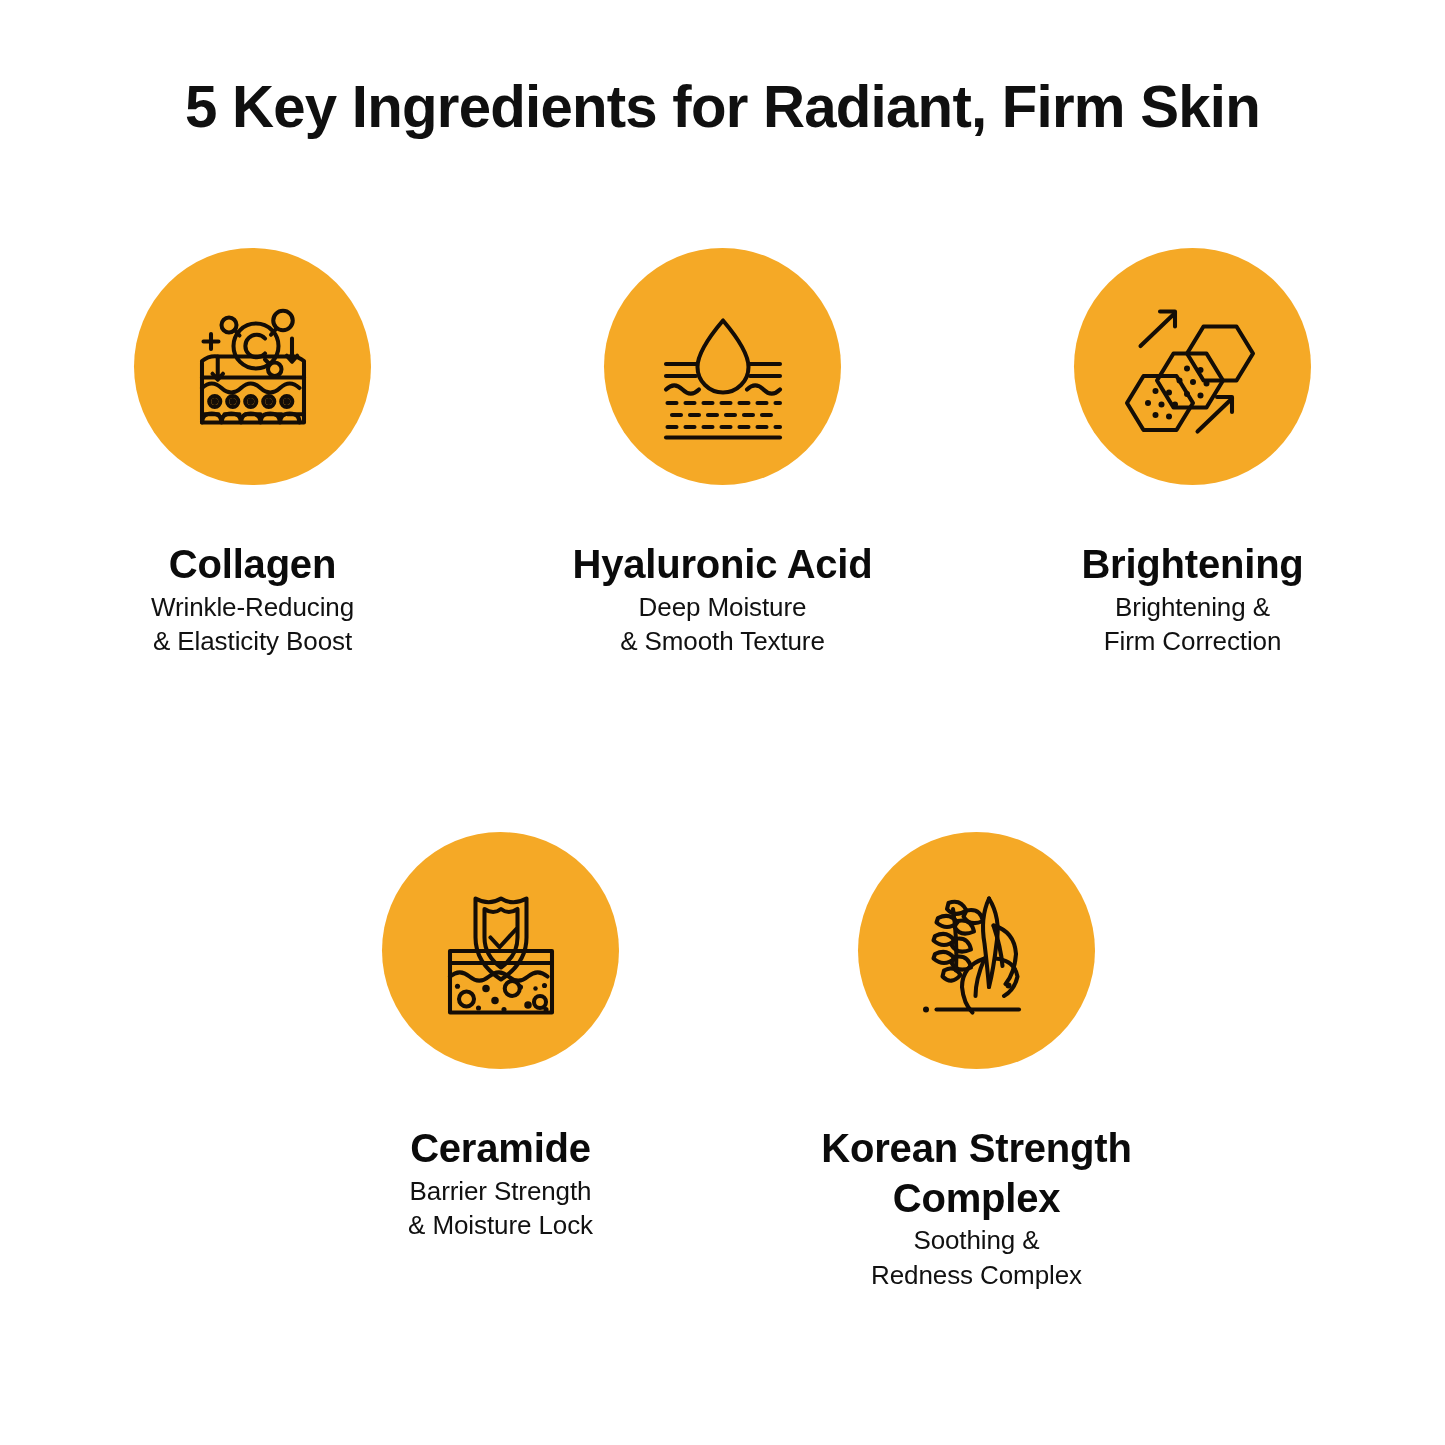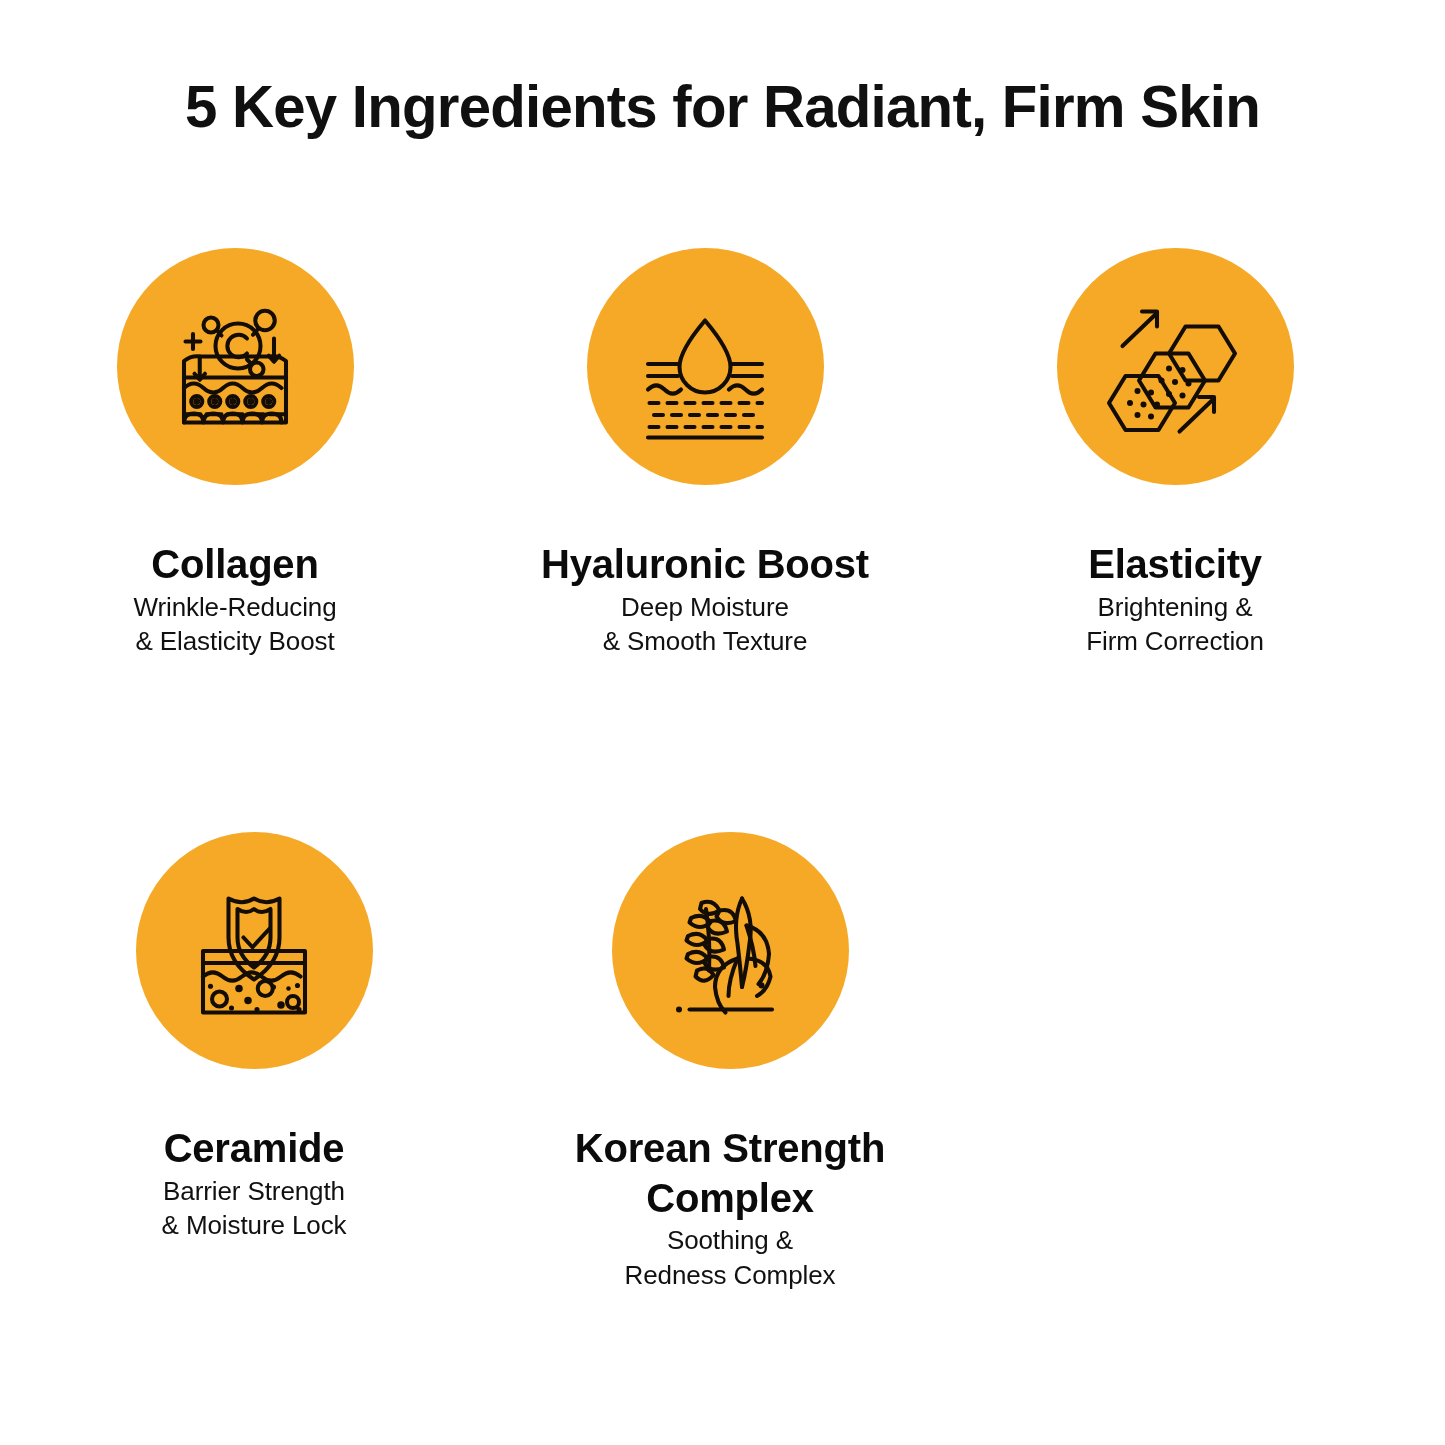--- a/index.html
+++ b/index.html
@@ -34,20 +34,21 @@
     line-height: 1.1;
     white-space: nowrap;
     transform: scaleX(0.97);
     transform-origin: center top;
   }
 
   
   .row {
     position: absolute;
     display: flex;
+    justify-content: center;
   }
 
   .row-top {
     left: 0;
     top: 248px;
     width: 1445px;
   }
 
   .row-bottom {
     left: 16px;
@@ -194,21 +195,21 @@
           <path d="M132 130 q11 -11 22 0 t22 0"></path>
 
           <path d="M26 148 h12 M50 148 h12 M74 148 h12 M98 148 h12 M122 148 h12 M146 148 h12 M170 148 h6" stroke-width="7"></path>
           <path d="M32 164 h12 M56 164 h12 M80 164 h12 M104 164 h12 M128 164 h12 M152 164 h12" stroke-width="7"></path>
           <path d="M26 180 h12 M50 180 h12 M74 180 h12 M98 180 h12 M122 180 h12 M146 180 h12 M170 180 h6" stroke-width="7"></path>
 
           <path d="M24 194 h152" stroke-width="7"></path>
         </svg>
       </div>
       <div class="card-text">
-        <div class="ing-name">Hyaluronic Boost</div>
+        <div class="ing-name">Hyaluronic Acid</div>
         <div class="ing-desc">
           <span class="line">Deep Moisture</span>
           <span class="line">&amp; Smooth Texture</span>
         </div>
       </div>
     </div>
 
     <div class="card">
       <div class="icon-circle">
         <svg viewBox="0 0 200 200" aria-hidden="true">
@@ -234,21 +235,21 @@
           <circle class="solid" cx="68" cy="166" r="4"></circle>
 
           <path d="M30 72 L76 28" stroke-width="7"></path>
           <path d="M56 26 h20 v20" stroke-width="7"></path>
 
           <path d="M106 186 L152 142" stroke-width="7"></path>
           <path d="M132 140 h20 v20" stroke-width="7"></path>
         </svg>
       </div>
       <div class="card-text">
-        <div class="ing-name">Elasticity</div>
+        <div class="ing-name">Brightening</div>
         <div class="ing-desc">
           <span class="line">Brightening &amp;</span>
           <span class="line">Firm Correction</span>
         </div>
       </div>
     </div>
 
   </div>
 
   <div class="row row-bottom">

